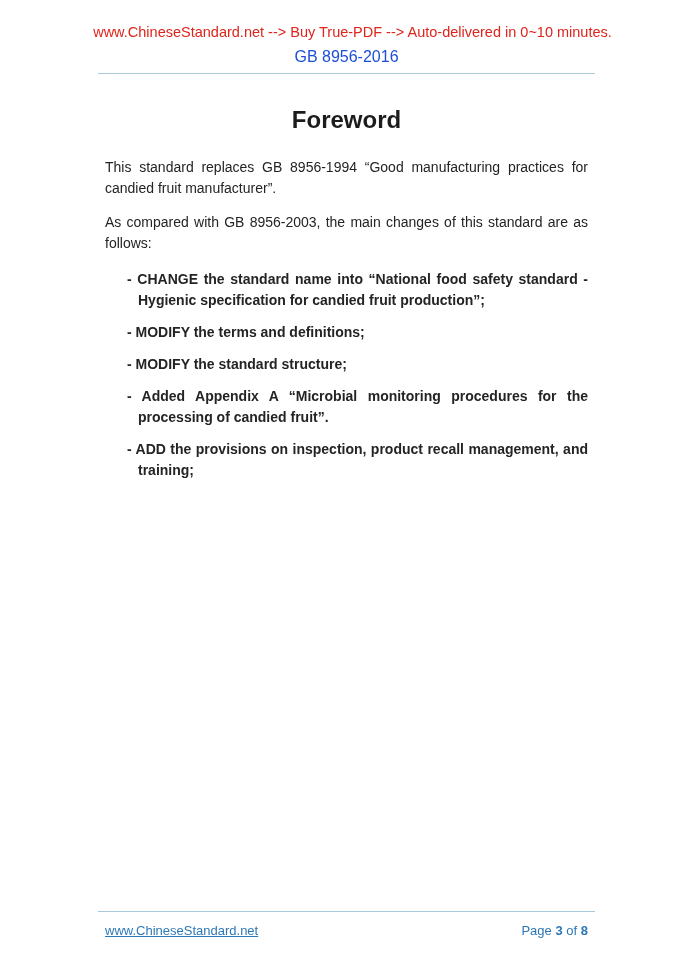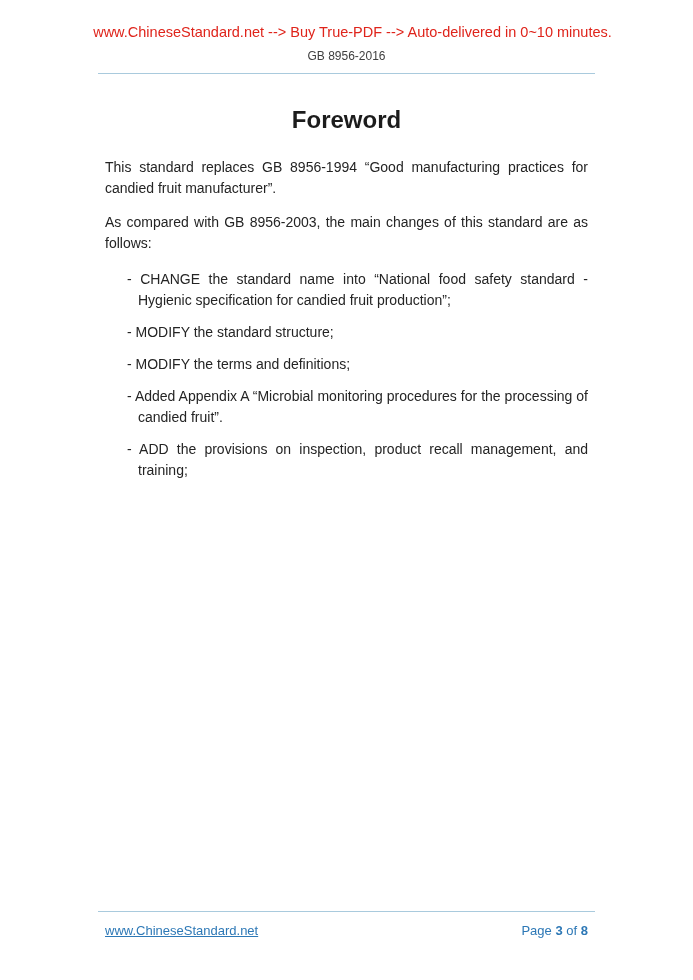--- a/index.html
+++ b/index.html
@@ -26,22 +26,22 @@
     text-align: center;
   }
   .promo {
     color: #df241b;
     font-size: 14.5px;
     line-height: 17px;
     margin-left: 12px;
   }
   .std-code {
     margin-top: 8px;
-    color: #404040;
-    font-size: 12px;
+    color: #1d4ed8;
+    font-size: 16px;
     line-height: 15px;
   }
   .rule {
     width: 497px;
     height: 1px;
     background: #a9cadd;
     margin: 0 auto;
     border: none;
   }
   .top-rule { margin-top: 9px; }
@@ -66,20 +66,21 @@
   .bullet-list {
     margin-top: 15px;
   }
   .bullet {
     font-size: 14px;
     line-height: 21px;
     text-align: justify;
     padding-left: 33px;
     text-indent: -11px;
     margin: 0 0 11px 0;
+    font-weight: bold;
   }
   
   .page-footer {
     padding-bottom: 41px;
   }
   .footer-row {
     margin-top: 11px;
     padding: 0 105px;
     display: flex;
     justify-content: space-between;
@@ -111,22 +112,22 @@
   </header>
 
   <main class="doc-main">
     <h1 class="doc-title">Foreword</h1>
 
     <p class="para">This standard replaces GB 8956-1994 “Good manufacturing practices for candied fruit manufacturer”.</p>
     <p class="para">As compared with GB 8956-2003, the main changes of this standard are as follows:</p>
 
     <div class="bullet-list">
       <div class="bullet"><span>-</span> <span>CHANGE the standard name into “National food safety standard - Hygienic specification for candied fruit production”;</span></div>
+      <div class="bullet"><span>-</span> <span>MODIFY the terms and definitions;</span></div>
       <div class="bullet"><span>-</span> <span>MODIFY the standard structure;</span></div>
-      <div class="bullet"><span>-</span> <span>MODIFY the terms and definitions;</span></div>
       <div class="bullet"><span>-</span> <span>Added Appendix A “Microbial monitoring procedures for the processing of candied fruit”.</span></div>
       <div class="bullet"><span>-</span> <span>ADD the provisions on inspection, product recall management, and training;</span></div>
     </div>
   </main>
 
   <footer class="page-footer">
     <div class="rule bottom-rule"></div>
     <div class="footer-row">
       <a class="site-link" href="#">www.ChineseStandard.net</a>
       <div class="page-info"><span>Page</span> <span class="b">3</span> <span>of</span> <span class="b">8</span></div>

